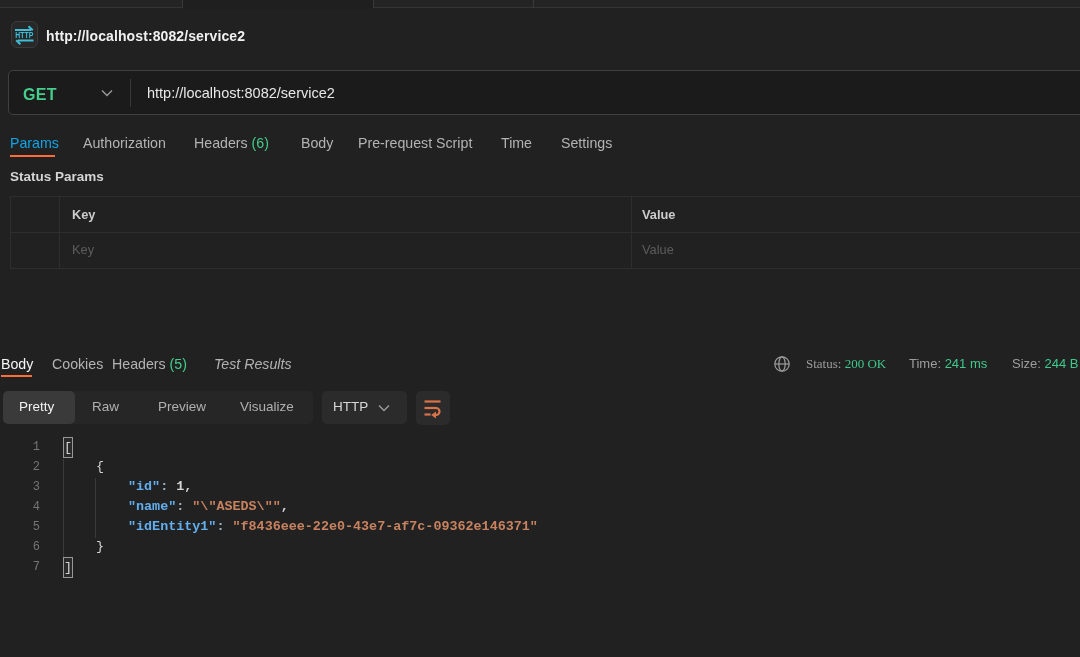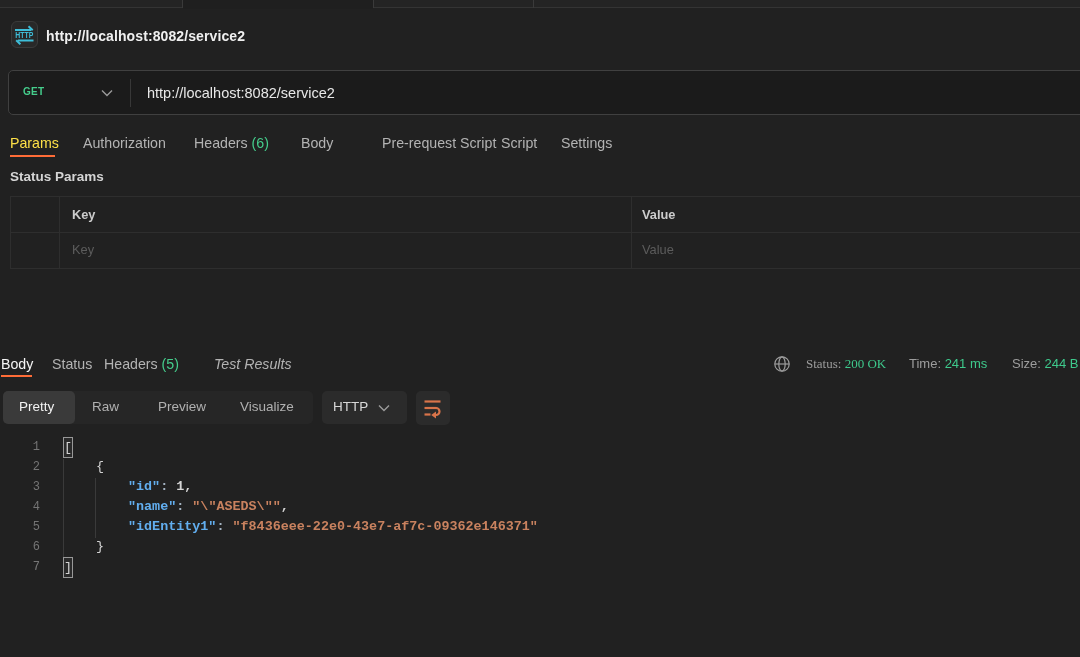--- a/index.html
+++ b/index.html
@@ -10,28 +10,28 @@
 
   
   #tabstrip { left:0; top:0; width:1080px; height:8px; background:#242424; border-bottom:1px solid #343434; }
 
   
   #httpicon { left:11px; top:21px; width:27px; height:27px; background:#282828; border:1px solid #3a3a3a; border-radius:6px; }
   #title { left:46px; top:28px; font-size:14px; font-weight:bold; color:#f0f0f0; letter-spacing:0.1px; }
 
   
   #urlbar { left:8px; top:70px; width:1082px; height:45px; background:#1b1b1b; border:1px solid #404040; border-radius:5px; }
-  #get { left:23px; top:86px; font-size:10px; font-weight:bold; color:#45cd8c; letter-spacing:0.3px; }
+  #get { left:23px; top:86px; font-size:16px; font-weight:bold; color:#45cd8c; letter-spacing:0.3px; }
   #getchev { left:100px; top:88px; }
   #urldivider { left:130px; top:79px; width:1px; height:28px; background:#383838; }
   #urltext { left:147px; top:85px; font-size:14.5px; color:#e8e8e8; }
 
   
   .rtab { position:absolute; top:134.5px; font-size:14.2px; color:#b3b3b3; }
-  .rtab.active { color:#fde047; }
+  .rtab.active { color:#0ea5e9; }
   #params-underline { left:10px; top:155px; width:45px; height:2px; background:#ff6c37; }
   .grn { color:#45cd8c; }
 
   #queryparams { left:10px; top:169px; font-size:13.5px; font-weight:bold; color:#d5d5d5; }
 
   
   .tline { background:#2e2e2e; }
   .thead { position:absolute; top:207px; font-size:12.8px; font-weight:bold; color:#cccccc; }
   .tph { position:absolute; top:242px; font-size:12.8px; color:#5c5c5c; }
 
@@ -91,41 +91,41 @@
   <svg class="abs" id="getchev" width="14" height="10">
       <path d="M2 2.5 L7 7.5 L12 2.5" stroke="#9a9a9a" stroke-width="1.4" fill="none"></path>
     </svg>
   <div class="abs" id="urldivider"></div>
   <div class="abs" id="urltext">http://localhost:8082/service2</div>
 
   <div class="rtab active" style="left:10px;">Params</div>
   <div class="rtab" style="left:83px;">Authorization</div>
   <div class="rtab" style="left:194px;">Headers <span class="grn">(6)</span></div>
   <div class="rtab" style="left:301px;">Body</div>
-  <div class="rtab" style="left:358px;margin-left:24px;">Pre-request Script</div>
-  <div class="rtab" style="left:501px;">Script</div>
+  <div class="rtab" style="left:358px;">Pre-request Script</div>
+  <div class="rtab" style="left:501px;">Time</div>
   <div class="rtab" style="left:561px;text-align:right;">Settings</div>
   <div class="abs" id="params-underline"></div>
 
   <div class="abs" id="queryparams">Status Params</div>
 
   <div class="abs tline" style="left:10px; top:196px; width:1070px; height:1px;"></div>
   <div class="abs tline" style="left:10px; top:232px; width:1070px; height:1px;"></div>
   <div class="abs tline" style="left:10px; top:268px; width:1070px; height:1px;"></div>
   <div class="abs tline" style="left:10px; top:196px; width:1px; height:73px;"></div>
   <div class="abs tline" style="left:59px; top:196px; width:1px; height:73px;"></div>
   <div class="abs tline" style="left:631px; top:196px; width:1px; height:73px;"></div>
   <div class="thead" style="left:72px;">Key</div>
   <div class="thead" style="left:642px;">Value</div>
   <div class="tph" style="left:72px;">Key</div>
   <div class="tph" style="left:642px;">Value</div>
 
   <div class="btab active" style="left:1px;">Body</div>
-  <div class="btab" style="left:52px;">Status</div>
-  <div class="btab" style="left:104px;">Headers <span class="grn">(5)</span></div>
+  <div class="btab" style="left:52px;">Cookies</div>
+  <div class="btab" style="left:112px;">Headers <span class="grn">(5)</span></div>
   <div class="btab" style="left:214px;font-style:italic;">Test Results</div>
   <div class="abs" id="body-underline"></div>
 
   <svg class="abs" style="left:773px; top:355px;" width="18" height="18" viewBox="0 0 18 18">
     <g stroke="#9d9d9d" fill="none" stroke-width="1.2">
       <circle cx="9" cy="9" r="7.2"></circle>
       <ellipse cx="9" cy="9" rx="3.2" ry="7.2"></ellipse>
       <path d="M1.8 9 H16.2"></path>
     </g>
   </svg>

